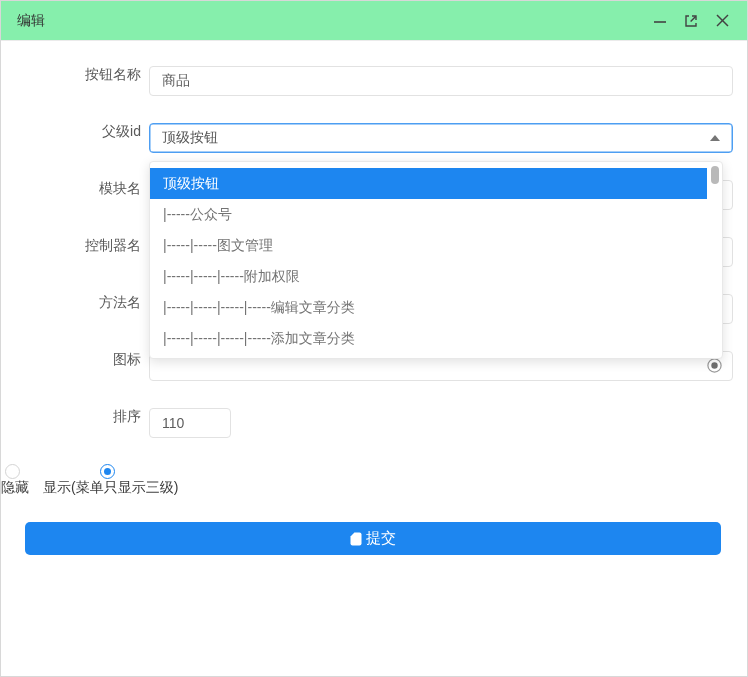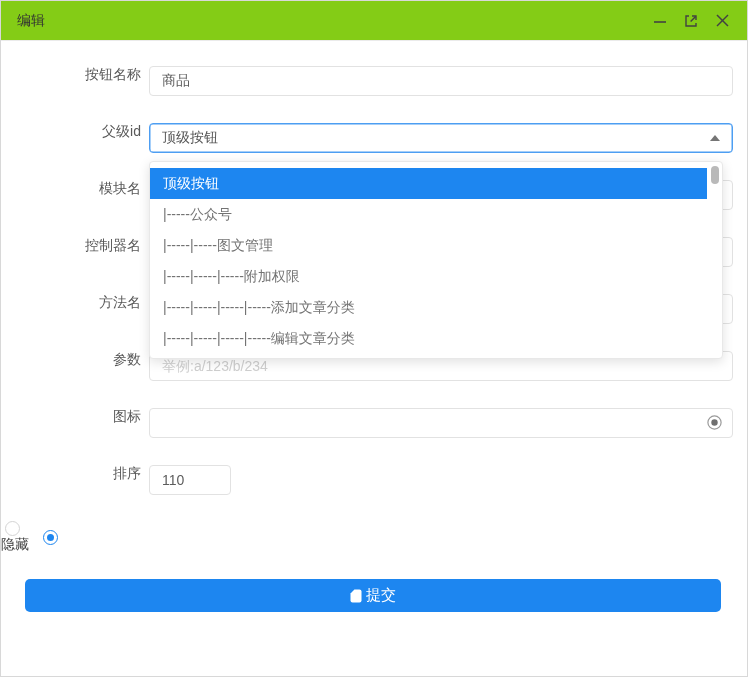--- a/index.html
+++ b/index.html
@@ -3,21 +3,21 @@
 <meta charset="utf-8">
 <style>
   * { margin:0; padding:0; box-sizing:border-box; }
   html,body { width:748px; height:677px; }
   body { font-family:"Liberation Sans","DejaVu Sans",sans-serif; background:#fff; }
 
   .window { position:relative; width:748px; height:677px; background:#fff;
             border:1px solid #d8d8d8; overflow:hidden; }
 
   
-  .titlebar { height:40px; background:#84cc16; border-bottom:1px solid #ebebeb;
+  .titlebar { height:40px; background:#86efac; border-bottom:1px solid #ebebeb;
               display:flex; align-items:center; padding:0 16px; }
   .title { font-size:14px; color:#333; }
   .controls { margin-left:auto; display:flex; align-items:center; gap:13px; }
   .ctrl { width:18px; height:18px; display:flex; align-items:center; justify-content:center; cursor:pointer; }
 
   
   .content { position:relative; padding-top:25px; }
   .form-row { display:flex; height:30px; margin-bottom:27px; }
   .form-label { width:148px; padding-right:8px; text-align:right; font-size:14px;
                 color:#595959; flex-shrink:0; }
@@ -124,26 +124,20 @@
       </div>
     </div>
 
     <div class="form-row">
       <span class="form-label">方法名</span>
       <div class="form-field">
         <input class="txt" type="text" style="">
       </div>
     </div>
 
-    <div class="form-row">
-      <span class="form-label">参数</span>
-      <div class="form-field">
-        <input class="txt" type="text" placeholder="举例:a/123/b/234" style="">
-      </div>
-    </div>
 
     <div class="form-row">
       <span class="form-label">图标</span>
       <div class="form-field">
         <input class="txt" type="text" style="">
         <span class="field-icon">
           <svg width="17" height="17" viewBox="0 0 17 17">
             <circle cx="8.5" cy="8.5" r="6.6" fill="none" stroke="#9a9a9a" stroke-width="1.2"></circle>
             <circle cx="8.5" cy="8.5" r="3.2" fill="#6f6f6f"></circle>
           </svg>
@@ -162,20 +156,21 @@
       <div class="form-field" style="border:none;">
         <div class="radio-group" style="height:30px;">
           <span class="radio-opt">
             <span class="radio off"></span>
             <span>隐藏</span>
           </span>
           <span class="radio-opt">
             <span class="radio on">
                 <span class="radio-dot"></span>
               </span>
+            <span>显示(菜单只显示三级)</span>
           </span>
         </div>
       </div>
     </div>
 
     <button class="submit-btn">
       <span style="display:flex;">
         <svg width="12" height="14" viewBox="0 0 12 14" fill="#fff">
           <path d="M4.4 0.5 L9.5 0.5 Q11.5 0.5 11.5 2.5 L11.5 11.5 Q11.5 13.5 9.5 13.5 L2.5 13.5 Q0.5 13.5 0.5 11.5 L0.5 4.4 Z"></path>
         </svg>
@@ -183,18 +178,18 @@
       <span>提交</span>
     </button>
 
   </div>
 
   <div class="dropdown">
     <div class="dd-item selected">顶级按钮</div>
     <div class="dd-item">|-----公众号</div>
     <div class="dd-item">|-----|-----图文管理</div>
     <div class="dd-item">|-----|-----|-----附加权限</div>
+    <div class="dd-item">|-----|-----|-----|-----编辑文章分类</div>
     <div class="dd-item">|-----|-----|-----|-----添加文章分类</div>
-    <div class="dd-item">|-----|-----|-----|-----编辑文章分类</div>
     <div class="dd-thumb"></div>
   </div>
 
 </div>
 
 </body></html>

